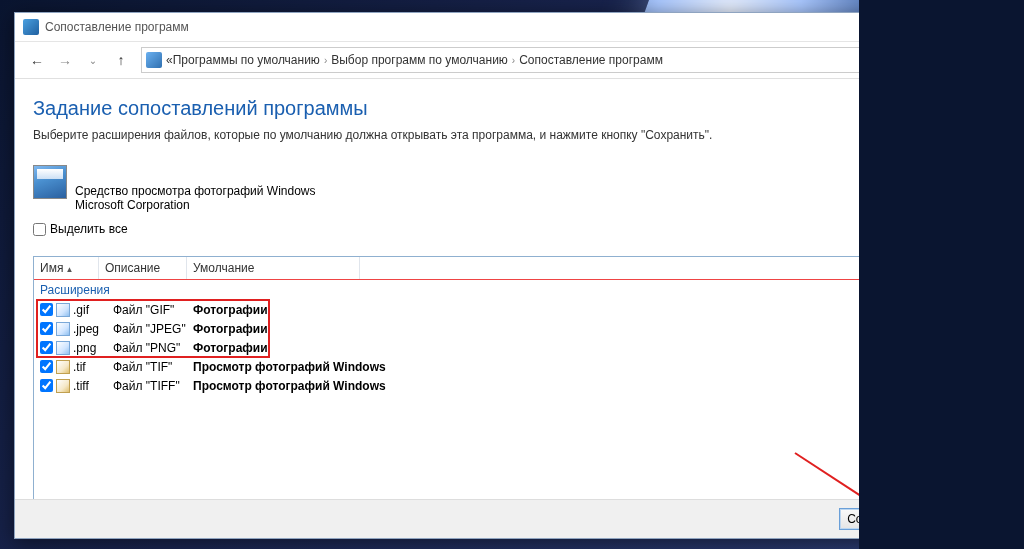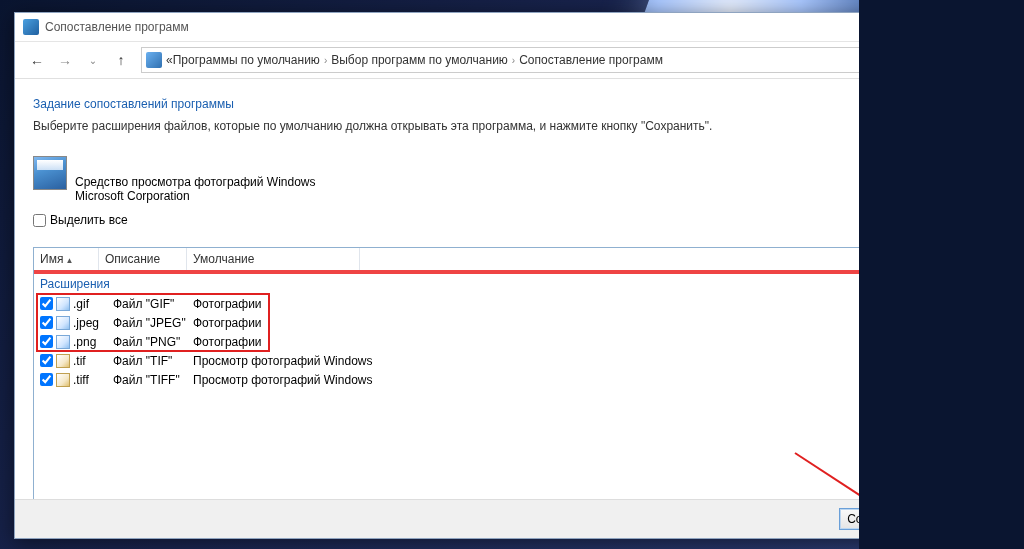--- a/index.html
+++ b/index.html
@@ -17,44 +17,44 @@
 .breadcrumb{flex:1;height:24px;border:1px solid #ccc;margin:0 6px;display:flex;align-items:center;padding:0 4px;overflow:hidden;}
 .bc-icon{width:16px;height:16px;margin-right:4px;background:linear-gradient(135deg,#6ab0f0,#3070b0);border-radius:2px;flex:0 0 auto;}
 .bc-sep{color:#888;margin:0 4px;font-size:10px;}
 .bc-item{white-space:nowrap;color:#333;}
 .bc-drop{margin-left:auto;color:#666;padding:0 6px;}
 .refresh{width:24px;height:24px;display:flex;align-items:center;justify-content:center;color:#444;border:1px solid transparent;}
 .searchbox{width:170px;height:24px;border:1px solid #ccc;margin-left:6px;display:flex;align-items:center;}
 .searchbox input{flex:1;border:0;outline:0;padding:0 6px;color:#888;font-family:inherit;font-size:12px;}
 .searchbox .sicon{width:20px;color:#888;text-align:center;}
 .content{padding:12px 18px 0 18px;}
-h1{font-size:12px;font-weight:400;color:#1a5fb0;margin:6px 0 8px 0;}
+h1{font-size:20px;font-weight:400;color:#1a5fb0;margin:6px 0 8px 0;}
 .desc{color:#333;margin-bottom:10px;}
 .progrow{display:flex;align-items:center;margin-bottom:10px;}
 .progicon{width:32px;height:32px;margin-right:8px;background:linear-gradient(160deg,#7fb8f0 0%,#4a90d0 40%,#2a60a0 100%);border:1px solid #888;position:relative;}
 .progicon::after{content:"";position:absolute;left:3px;top:3px;right:3px;height:10px;background:linear-gradient(#fff,#cce0f5);}
 .proginfo{line-height:14px;margin-top:32px;}
 .selall{display:flex;align-items:center;margin-bottom:20px;}
 .selall input{margin:0 4px 0 0;}
 .tablewrap{border:1px solid #8fb0d0;height:280px;overflow:auto;background:#fff;position:relative;}
-.thead{display:flex;border-bottom:4px solid #ef4444;background:#fff;position:sticky;top:0;}
+.thead{display:flex;border-bottom:1px solid #ef4444;background:#fff;position:sticky;top:0;}
 .th{padding:4px 6px;border-right:1px solid #e0e5ec;color:#333;position:relative;}
 .th1{width:52px;}
 .th2{width:75px;}
 .th3{width:160px;}
 .sortarr{font-size:8px;margin-left:2px;color:#555;}
 .group{padding:3px 6px;color:#1a5fb0;}
 .rows{position:relative;}
 .row{display:flex;align-items:center;padding:1px 4px;height:17px;}
 .row .cb{margin:0 3px 0 2px;}
 .ficon{width:14px;height:14px;margin-right:3px;flex:0 0 auto;background:linear-gradient(135deg,#fff 0%,#d0e5ff 60%,#90c0f0 100%);border:1px solid #7aa8d8;box-sizing:border-box;}
 .ficon.alt{background:linear-gradient(135deg,#fff 0%,#f5e8c8 60%,#e0c070 100%);border-color:#c0a050;}
 .c1{width:40px;}
 .c2{width:80px;}
-.c3{flex:1;}
+.c3{flex:1;font-weight:bold;}
 .hl{position:absolute;border:2px solid #e02020;pointer-events:none;}
 .footer{position:absolute;left:0;right:0;bottom:0;height:38px;background:#f0f0f0;border-top:1px solid #ddd;display:flex;align-items:center;justify-content:flex-end;padding:0 12px;}
 .btn{min-width:76px;height:22px;border:1px solid #aaa;background:linear-gradient(#fafafa,#e5e5e5);margin-left:8px;font-family:inherit;font-size:12px;}
 .btn.primary{border-color:#6a9fd8;box-shadow:0 0 0 1px #bcd6f0 inset;}
 .arrow{position:absolute;pointer-events:none;}
 .arrow svg{overflow:visible;}
 </style>
 </head>
 <body>
 

